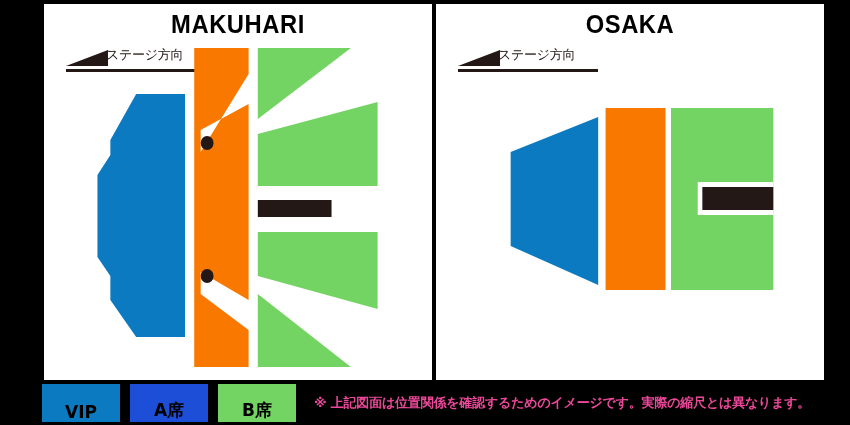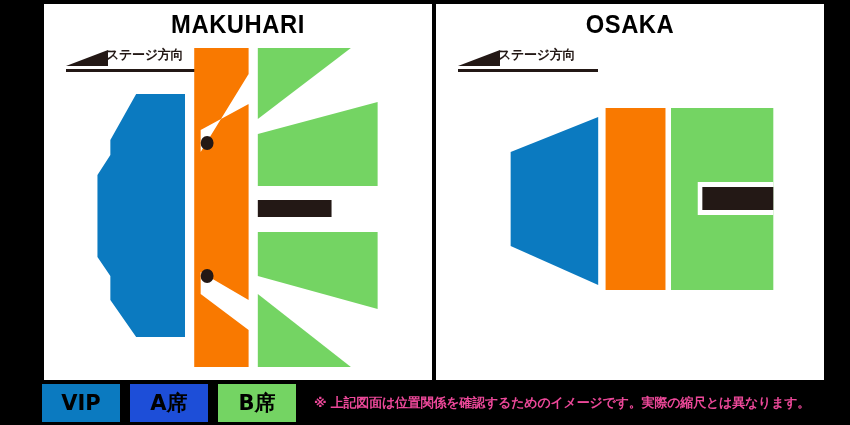--- a/index.html
+++ b/index.html
@@ -81,21 +81,21 @@
     bottom: 0;
     width: 140px;
     height: 3px;
     background: #231815;
   }
   .stage-dir .label {
     position: absolute;
     left: 40px;
     top: 0px;
     font-size: 13px;
-    font-weight: bold;
+    font-weight: normal;
     color: #231815;
     white-space: nowrap;
     letter-spacing: -0.3px;
     font-family: "DejaVu Sans", "Liberation Sans", sans-serif;
   }
 
   .map-svg {
     position: absolute;
     left: 0;
     top: 0;
@@ -112,23 +112,23 @@
     height: 45px;
     background: #000000;
     display: flex;
     align-items: center;
   }
   .legend-chip {
     height: 38px;
     min-width: 78px;
     margin-right: 10px;
     display: flex;
-    align-items: center;
+    align-items: flex-end;
     justify-content: center;
-    font-size: 21px;
+    font-size: 17px;
     font-weight: bold;
     color: #000000;
     letter-spacing: 0px;
     font-family: "DejaVu Sans", "Liberation Sans", sans-serif;
   }
   .legend-chip.first { margin-left: 42px; }
 
   .footer-note {
     margin-left: 8px;
     color: #ec4899;

